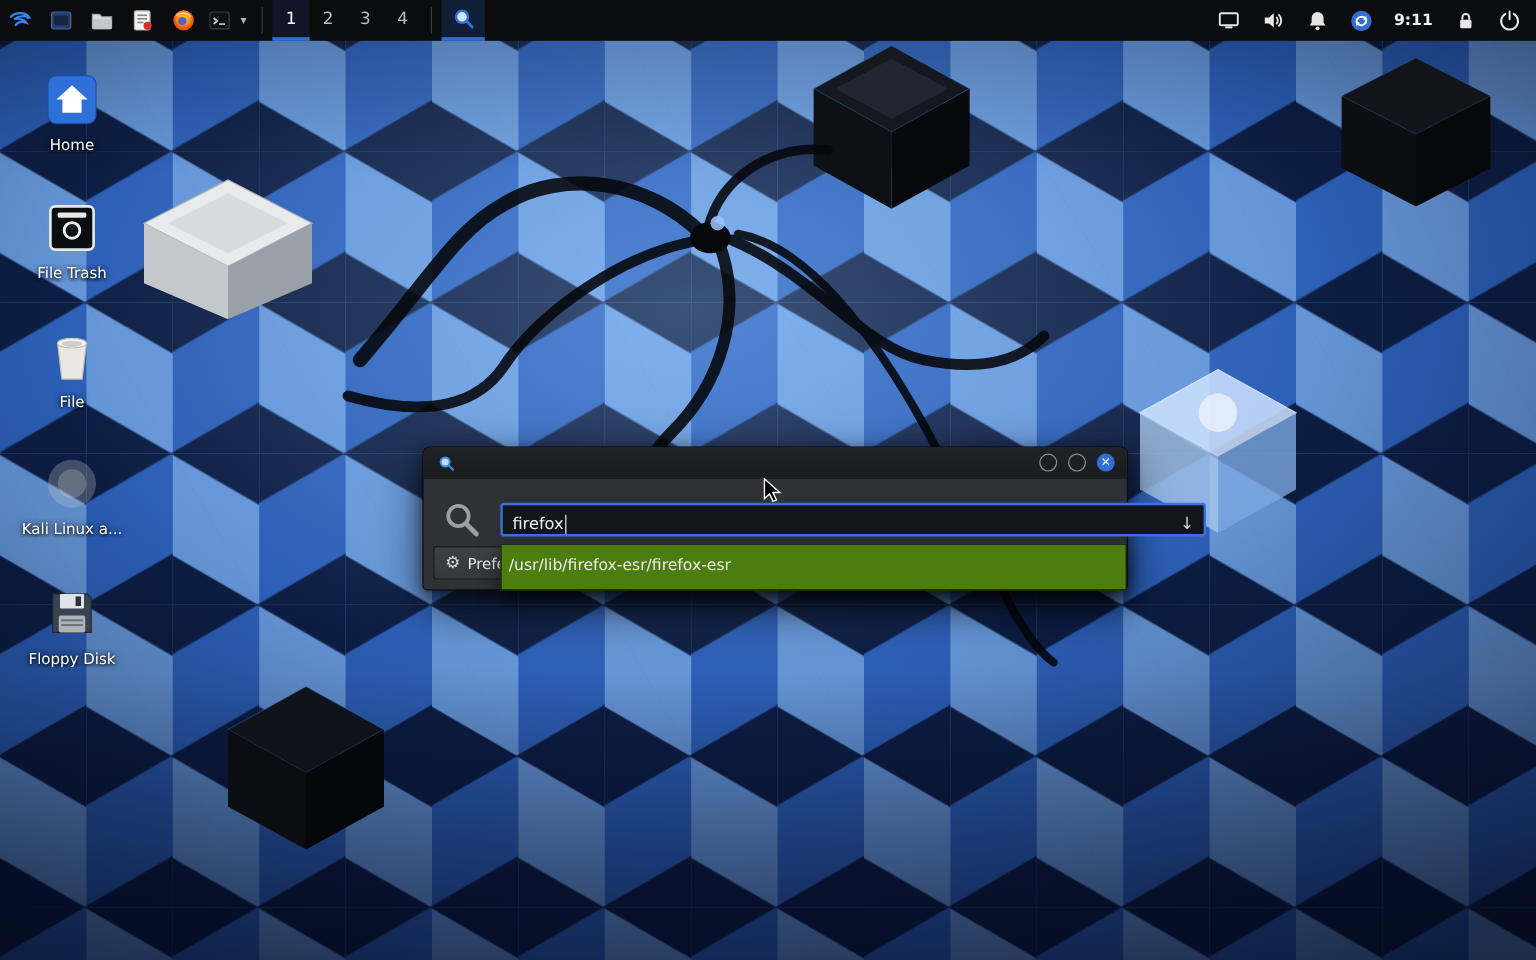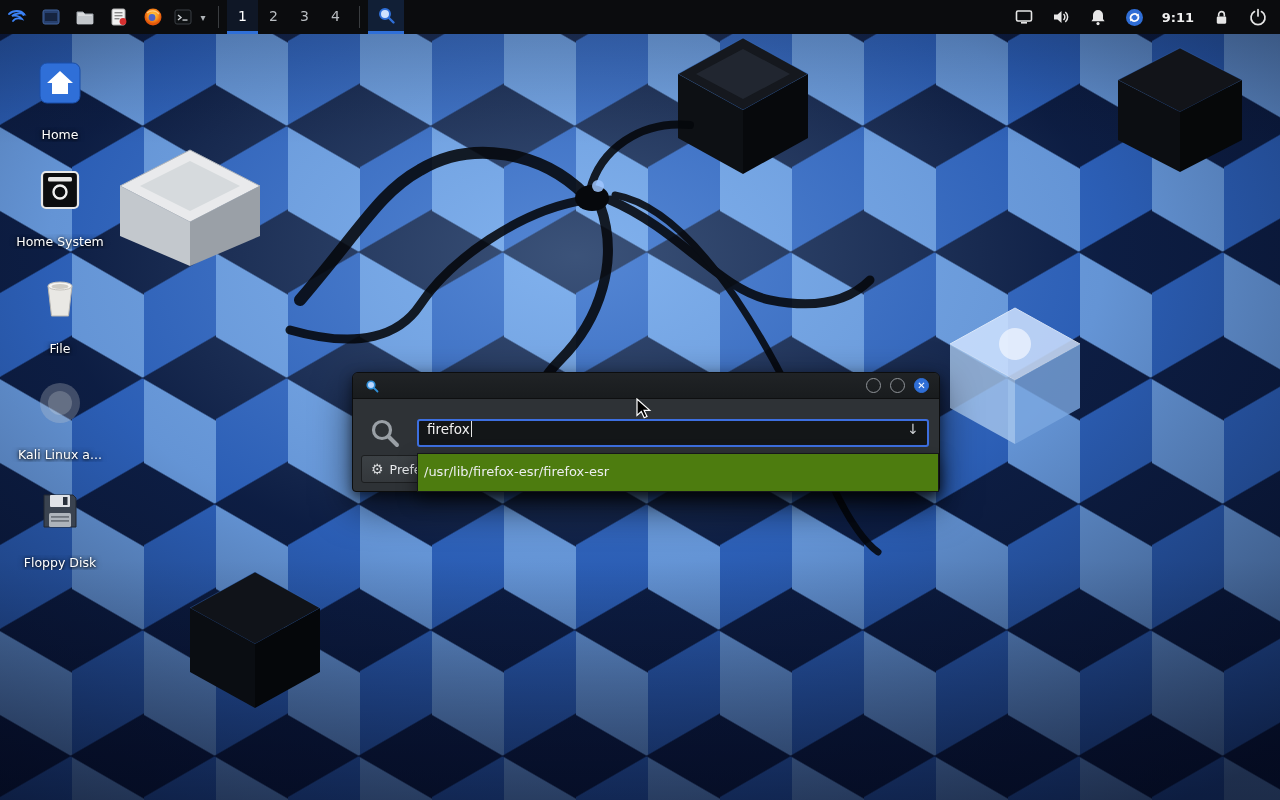--- a/index.html
+++ b/index.html
@@ -39,37 +39,37 @@
   .ws.active { color:#fff; border-bottom-color:#2f6fd8; background:rgba(47,111,216,.12); }
   .taskbtn { width:36px; height:34px; display:flex; align-items:center; justify-content:center;
         border-bottom:3px solid #2f6fd8; background:rgba(47,111,216,.20); cursor:pointer; }
   .panel-right { margin-left:auto; display:flex; align-items:center; gap:17px; padding-right:12px; height:100%;font-weight:bold; }
   .trayicon { width:20px; height:20px; display:flex; align-items:center; justify-content:center; cursor:pointer; }
   .clock { font-size:13px; color:#f0f0f0; cursor:pointer; }
 
   
   .dicon { position:absolute; left:4px; width:112px; text-align:center; cursor:pointer; z-index:5; }
   .dicon .art { height:50px; display:flex; align-items:flex-end; justify-content:center; }
-  .dicon .lbl { margin-top:21px; font-size:12.5px; color:#fff; text-shadow:0 1px 3px rgba(0,0,0,.95), 0 0 6px rgba(0,0,0,.7);
+  .dicon .lbl { margin-top:7px; font-size:12.5px; color:#fff; text-shadow:0 1px 3px rgba(0,0,0,.95), 0 0 6px rgba(0,0,0,.7);
     white-space:nowrap; overflow:hidden; text-overflow:ellipsis; }
 
   
   .finder { position:absolute; left:352px; top:372px; width:588px; height:120px; z-index:20;
     background:#2e3236; border:1px solid #0c0d0e; border-radius:6px 6px 4px 4px;
     box-shadow:0 14px 38px rgba(0,0,0,.6), 0 4px 12px rgba(0,0,0,.5); }
   .titlebar { height:26px; background:linear-gradient(#202326,#191c1e); border-radius:5px 5px 0 0;
     display:flex; align-items:center; position:relative; border-bottom:1px solid #0e0f10; }
   .title { position:absolute; left:0; right:0; text-align:center; font-size:12.5px; font-weight:bold; color:#f2f2f2; }
   .tb-appicon { position:absolute; left:12px; top:6px; }
   .tb-btns { position:absolute; right:10px; top:5px; display:flex; gap:9px; }
   .circ { width:15px; height:15px; border-radius:50%; border:1.5px solid #8f9398; cursor:pointer; }
   .circ.close { background:#2f6ed6; border-color:#2f6ed6; color:#fff; font-size:10px; font-weight:bold;
     display:flex; align-items:center; justify-content:center; line-height:1; }
-  .entry { position:absolute; left:64px; top:46px; width:512px; height:28px; background:#131618;
-    border:2px solid #3d6fe0; border-radius:3px; display:flex; align-items:flex-start; padding:0 8px;
+  .entry { position:absolute; left:64px; top:46px; width:588px; height:28px; background:#131618;
+    border:2px solid #3d6fe0; border-radius:3px; display:flex; align-items:flex-end; padding:0 8px;
     font-size:13.5px; color:#f0f0f0; cursor:text; }
   .caret { width:1px; height:16px; background:#e6e6e6; margin-left:1px; }
   .entry-arrow { margin-left:auto; color:#cfd2d6; font-size:14px; cursor:pointer; }
   .bigmag { position:absolute; left:16px; top:44px; }
   .prefbtn { position:absolute; left:8px; top:82px; height:28px; width:132px; z-index:1;
     background:linear-gradient(#3c4145,#34383c); border:1px solid #1c1e20; border-radius:3px;
     color:#e8eaed; font-size:12.5px; display:flex; align-items:center; gap:6px; padding:0 9px;
     white-space:nowrap; overflow:hidden; cursor:pointer; }
   .gear { font-size:14px; color:#d8dadc; }
   .dropdown { position:absolute; left:64px; top:80px; width:522px; z-index:3;
@@ -251,21 +251,21 @@
 </div>
 
 <div class="dicon" style="top:163px">
   <div class="art">
     <svg width="46" height="46">
       <rect x="5" y="5" width="36" height="36" rx="4" fill="#0c0d0f" stroke="#e8e8e8" stroke-width="2.2"></rect>
       <circle cx="23" cy="25" r="6.5" fill="none" stroke="#f0f0f0" stroke-width="2.4"></circle>
       <rect x="11" y="10" width="24" height="4.5" rx="1.5" fill="#e8e8e8"></rect>
     </svg>
   </div>
-  <div class="lbl">Home System</div>
+  <div class="lbl">File Trash</div>
 </div>
 
 <div class="dicon" style="top:270px">
   <div class="art">
     <svg width="46" height="46">
       <path d="M11 12 h24 l-3.5 30 h-17 z" fill="#e9e8e4" stroke="#b8b6b0"></path>
       <ellipse cx="23" cy="12" rx="12" ry="4" fill="#f6f5f2" stroke="#c4c2bc"></ellipse>
       <ellipse cx="23" cy="12.5" rx="8.5" ry="2.6" fill="#cfcdc6"></ellipse>
     </svg>
   </div>

